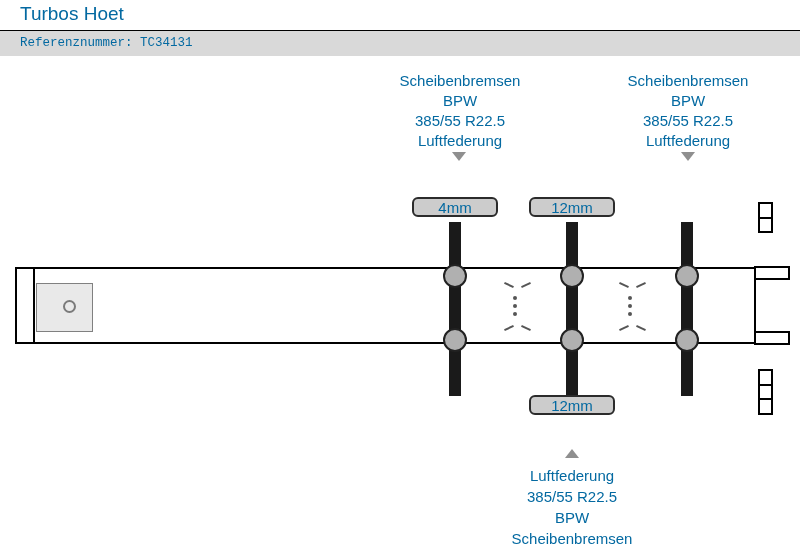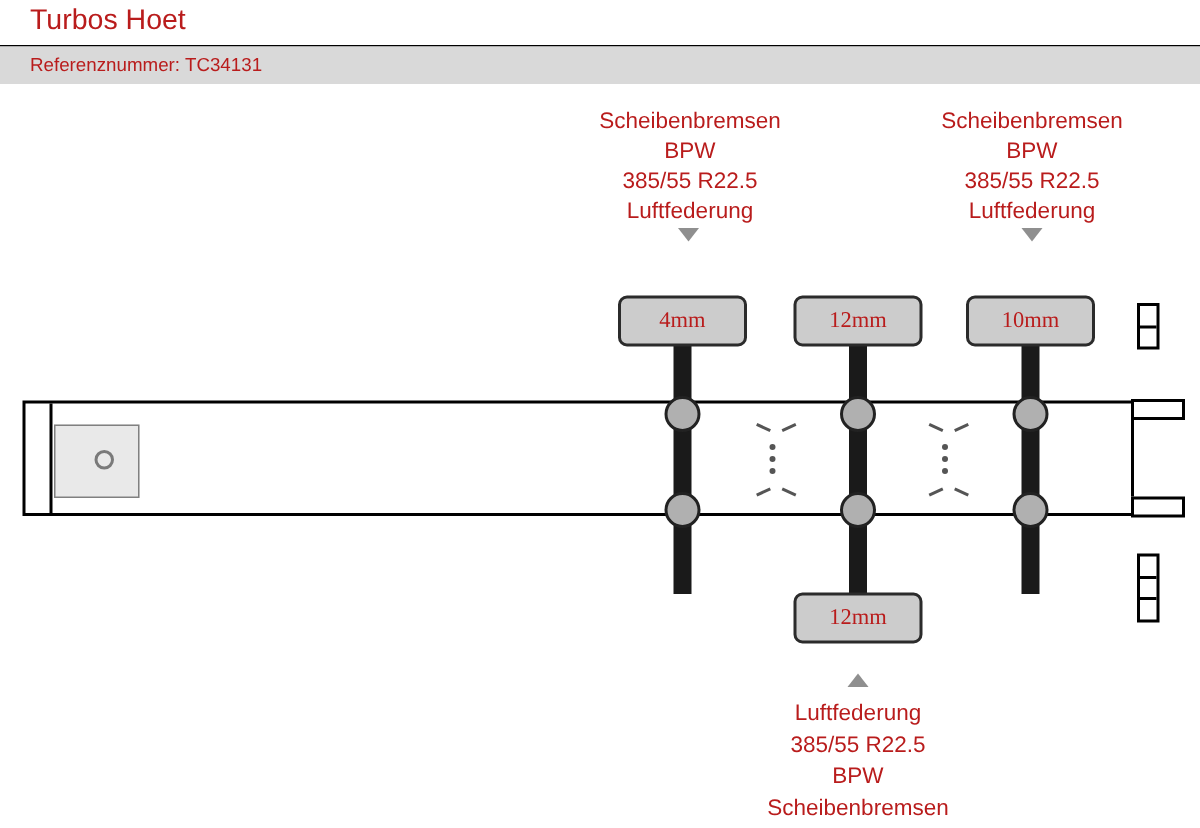--- a/index.html
+++ b/index.html
@@ -1,44 +1,44 @@
 <!DOCTYPE html>
 <html style="--refbar_bg: #d9d9d9; --label_bg: #cccccc; --label_border: #2b2b2b; --axle_bar: #1a1a1a; --wheel_fill: #b0b0b0; --arrow: #8f8f8f;"><head>
 <meta charset="utf-8">
 <style>
   * { margin:0; padding:0; box-sizing:border-box; }
   html,body { background:#ffffff; }
   .page { position:relative; width:800px; height:552px; background:#fff;
-          font-family:"Liberation Sans", sans-serif; color:#b91c1c; overflow:hidden; }
+          font-family:"Liberation Sans", sans-serif; color:#0369a1; overflow:hidden; }
 
   .title { position:absolute; left:20px; top:3px; font-size:19px; font-weight:400; }
   .rule  { position:absolute; left:0; top:30px; width:800px; border-top:1px solid #000; }
   .ref-bar { position:absolute; left:0; top:31px; width:800px; height:25px;
-             background:var(--refbar_bg,#d9d9d9); }
+             background:var(--refbar_bg,#d9d9d9);font-family:Liberation Mono, monospace; }
   .ref-bar span { position:absolute; left:20px; top:0; line-height:25px; font-size:12.5px; }
 
   .spec-block { position:absolute; width:204px; text-align:center; font-size:15px; line-height:20px; }
   .spec-axle1 { left:358px; top:71px; }
   .spec-axle3 { left:586px; top:71px; }
   .spec-axle2 { left:470px; top:465px; line-height:21px; }
 
   .pointer-down { position:absolute; width:0; height:0;
     border-left:7px solid transparent; border-right:7px solid transparent;
     border-top:9px solid var(--arrow,#8f8f8f); }
   .pointer-up { position:absolute; width:0; height:0;
     border-left:7px solid transparent; border-right:7px solid transparent;
     border-bottom:9px solid var(--arrow,#8f8f8f); }
   .p-a1 { left:452px; top:152px; }
   .p-a3 { left:681px; top:152px; }
   .p-a2 { left:565px; top:449px; }
 
-  .tread-label { position:absolute; width:86px; height:34px; display:flex;
+  .tread-label { position:absolute; width:86px; height:20px; display:flex;
     align-items:center; justify-content:center; font-size:15px;
     background:var(--label_bg,#cccccc); border:2px solid var(--label_border,#2b2b2b);
-    border-radius:6px; z-index:5;font-family:Liberation Serif, serif; }
+    border-radius:6px; z-index:5; }
   .t-a1 { left:412px; } .t-a2 { left:529px; } .t-a3 { left:644px; }
   .row-top { top:197px; } .row-bottom { top:395px; }
 
   .axle-bar { position:absolute; width:12px; top:222px; height:174px;
     background:var(--axle_bar,#1a1a1a); z-index:2; }
   .b-a1 { left:449px; } .b-a2 { left:566px; } .b-a3 { left:681px; }
 
   .wheel { position:absolute; width:24px; height:24px; border-radius:50%;
     background:var(--wheel_fill,#b0b0b0); border:2px solid #222; z-index:3; }
   .w-a1 { left:443px; } .w-a2 { left:560px; } .w-a3 { left:675px; }
@@ -84,21 +84,20 @@
   <div class="spec-block spec-axle3">
     <div>Scheibenbremsen</div>
     <div>BPW</div>
     <div>385/55 R22.5</div>
     <div>Luftfederung</div>
   </div>
   <div class="pointer-down p-a3"></div>
 
   <div class="tread-label row-top t-a1">4mm</div>
   <div class="tread-label row-top t-a2">12mm</div>
-  <div class="tread-label row-top t-a3">10mm</div>
 
   <div class="outline"></div>
   <div class="vline left-inner"></div>
   <div class="plate"></div>
   <div class="kingpin"></div>
 
   <div class="mark" style="left:504px; top:284px; transform:rotate(25deg);"></div>
   <div class="mark" style="left:521px; top:284px; transform:rotate(-25deg);"></div>
   <div class="dot" style="left:513px; top:296px;"></div>
   <div class="dot" style="left:513px; top:304px;"></div>

